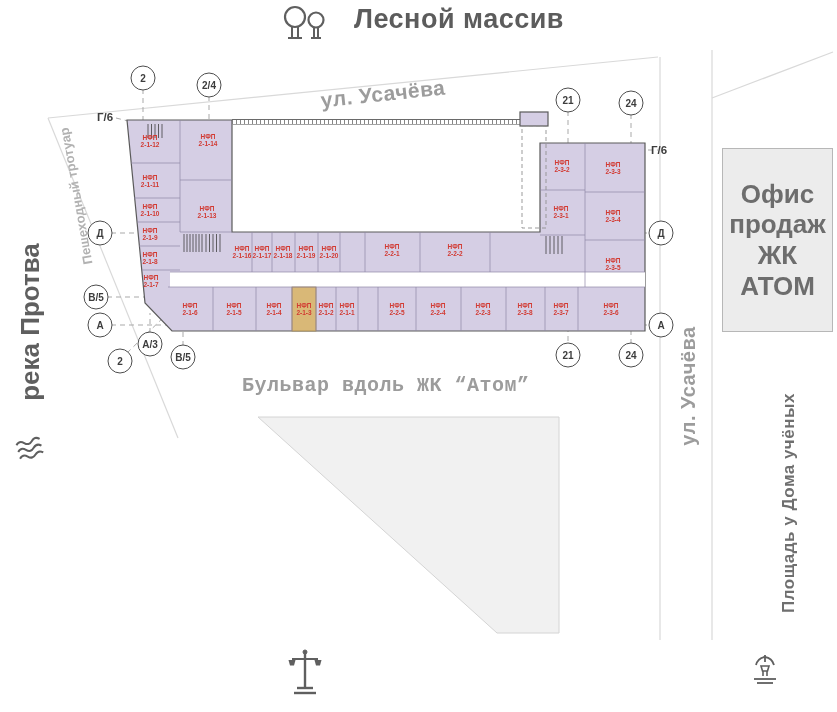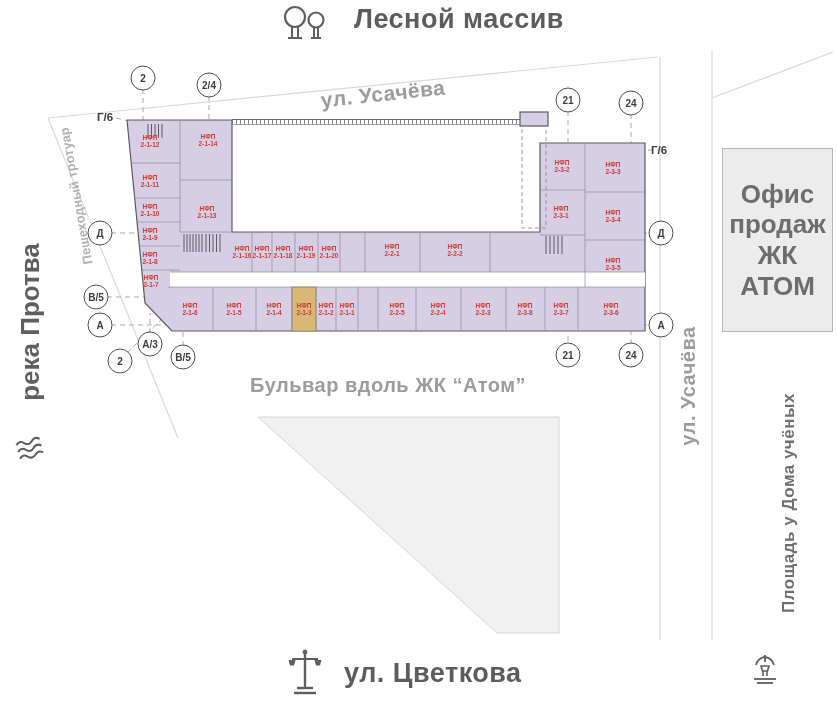--- a/index.html
+++ b/index.html
@@ -12,21 +12,21 @@
   .lbl{position:absolute;white-space:nowrap;}
 
   
   .big{font-size:27px;font-weight:bold;color:#5c5c5c;letter-spacing:.5px;}
   .street{font-size:20px;font-weight:600;color:#9c9c9c;letter-spacing:.5px;}
 
   .forest-wrap{left:281px;top:4px;display:flex;gap:23px;}
   .usacheva-top{left:303px;top:82px;width:160px;text-align:center;transform:rotate(-6deg);font-size:21px;}
   .river{left:30px;top:322px;transform:translate(-50%,-50%) rotate(-90deg);font-size:26px;font-weight:bold;color:#5f5f5f;}
   .sidewalk{left:76px;top:196px;transform:translate(-50%,-50%) rotate(-100deg);font-size:13px;font-weight:600;color:#b2b2b2;}
-  .boulevard{left:226px;top:374px;width:300px;text-align:right;}
+  .boulevard{left:242px;top:374px;width:300px;text-align:left;font-family:Liberation Mono, monospace;}
   .complex-name{left:461px;top:500px;transform:translate(-50%,-50%);font-size:31px;font-weight:bold;color:#7a7a7a;letter-spacing:1px;}
   .usacheva-right{left:688px;top:386px;transform:translate(-50%,-50%) rotate(-90deg);}
   .square-lbl{left:789px;top:503px;transform:translate(-50%,-50%) rotate(-90deg);font-size:17px;font-weight:bold;color:#6f6f6f;letter-spacing:.5px;}
   .tsvetkova-wrap{left:284px;top:648px;display:flex;align-items:center;gap:18px;}
 
   .office-box{
     left:722px;top:148px;width:111px;height:184px;
     background:#ececec;border:1.5px solid #b7b7b7;box-sizing:border-box;
     display:flex;align-items:center;justify-content:center;text-align:center;
     font-size:26px;font-weight:bold;color:#6d6d6d;line-height:1.18;white-space:pre-line;
@@ -190,21 +190,20 @@
     <div class="lbl tsvetkova-wrap">
       <svg class="icon" width="42" height="50" viewBox="0 0 42 50">
         <circle cx="21" cy="4" r="2" fill="#5f5f5f"></circle>
         <line x1="21" y1="5" x2="21" y2="40" stroke-width="2.4"></line>
         <line x1="8" y1="11" x2="34" y2="11" stroke-width="2"></line>
         <path d="M4.5,12 L11.5,12 L10,17.5 L6,17.5 Z" fill="#5f5f5f" stroke="none"></path>
         <path d="M30.5,12 L37.5,12 L36,17.5 L32,17.5 Z" fill="#5f5f5f" stroke="none"></path>
         <line x1="13" y1="40" x2="29" y2="40" stroke-width="2.4"></line>
         <line x1="10" y1="45" x2="32" y2="45" stroke-width="2.4"></line>
       </svg>
-      <span class="big">ул. Цветкова</span>
     </div>
 
     <svg class="icon" style="position:absolute;left:750px;top:652px;" width="30" height="34" viewBox="0 0 30 34">
       <path d="M15,3 V10" stroke-width="1.8"></path>
       <path d="M15,5 Q8,6 6,13" stroke-width="1.8"></path>
       <path d="M15,5 Q22,6 24,13" stroke-width="1.8"></path>
       <path d="M11,14 h8 l-1.5,5 h-5 Z" stroke-width="1.6"></path>
       <path d="M13,19 v5 M17,19 v5" stroke-width="1.6"></path>
       <path d="M4,27 h22" stroke-width="1.8"></path>
       <path d="M7,31 h16" stroke-width="1.8"></path>

